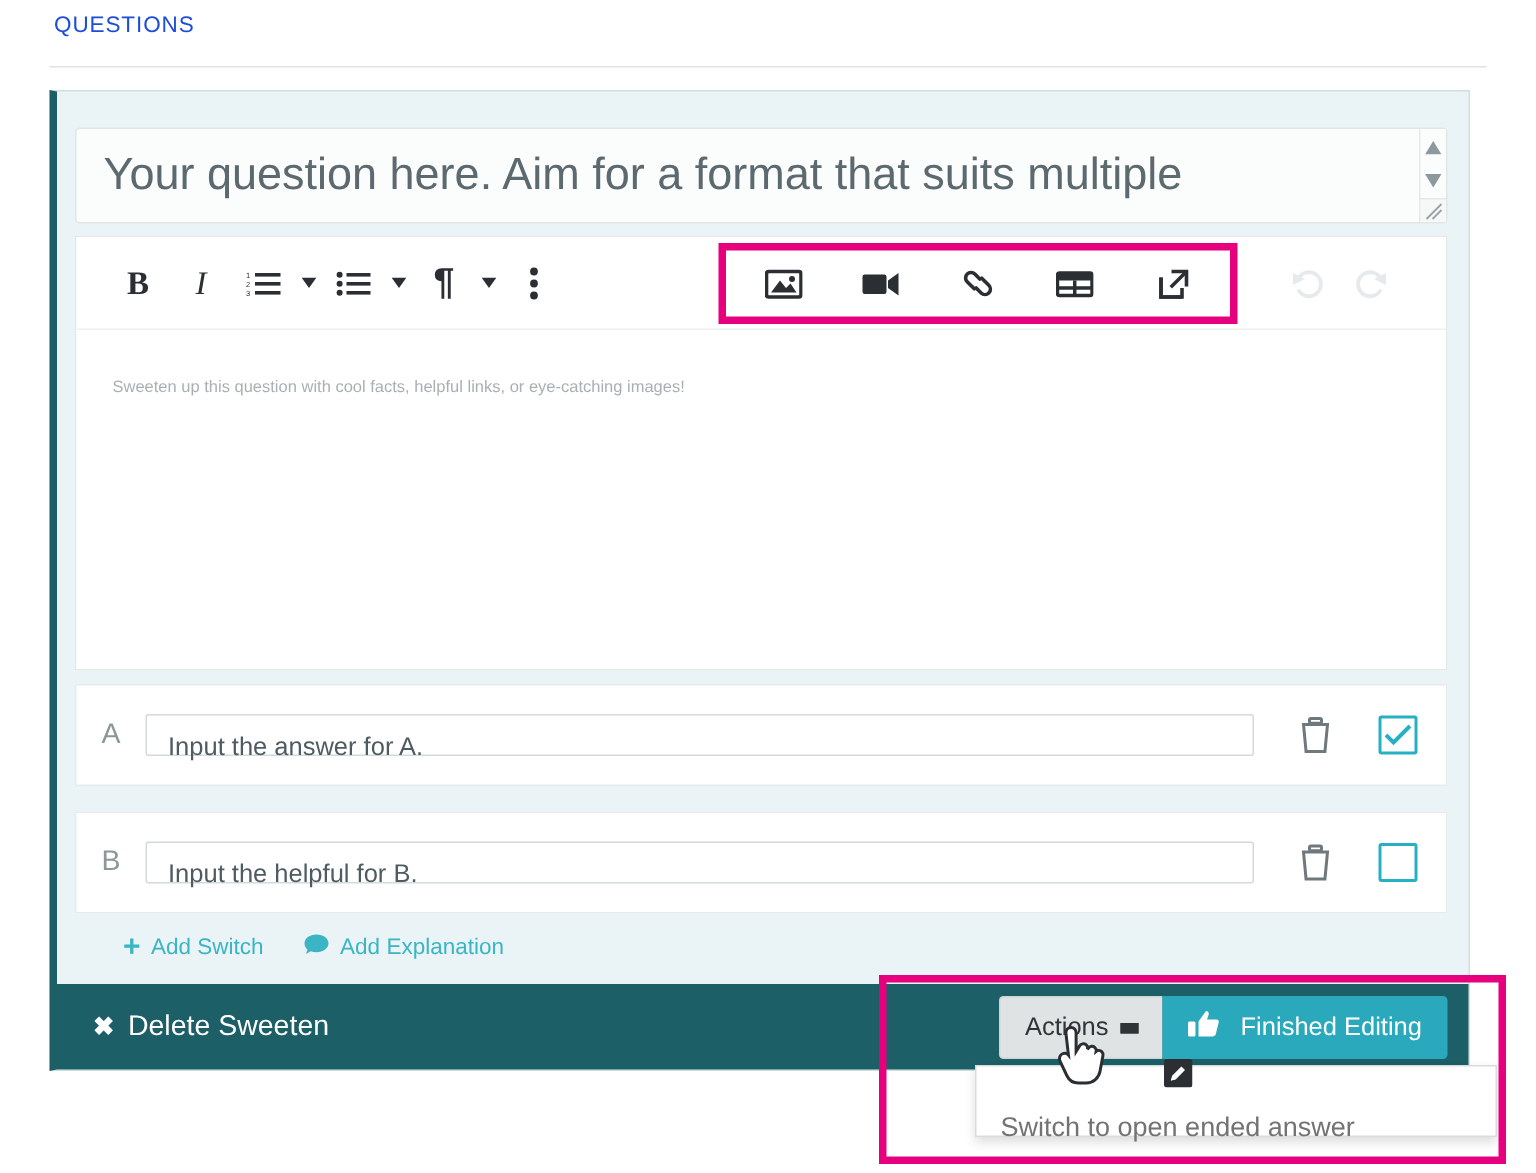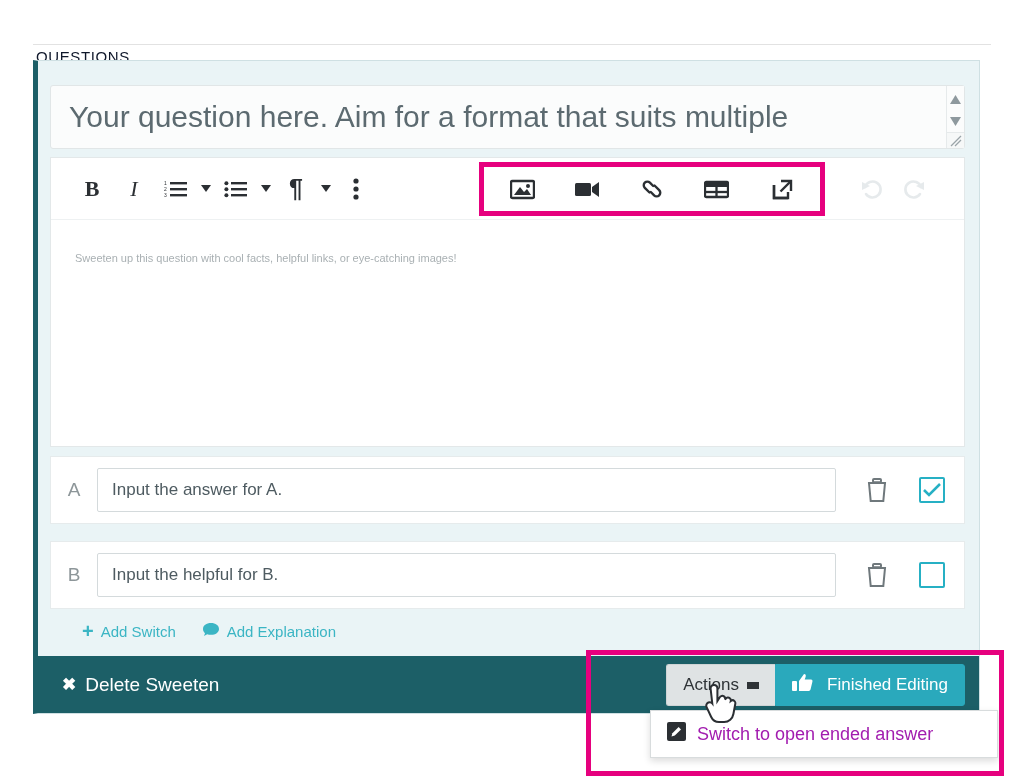--- a/index.html
+++ b/index.html
@@ -14,22 +14,21 @@
     position: relative;
   }
 
   
   #section-header {
     position: absolute;
     left: 36px;
     top: 8px;
     font-size: 15px;
     letter-spacing: 0.6px;
-    color: #0f172a;
-    margin-top: 40px;
+    color: #1d4ed8;
   }
   #header-rule {
     position: absolute;
     left: 33px;
     top: 44px;
     width: 958px;
     height: 1px;
     background: #e2e2e2;
   }
 
@@ -182,21 +181,21 @@
   .answer-letter {
     width: 46px;
     text-align: center;
     font-size: 19px;
     color: #8d9699;
   }
   .answer-input {
     position: relative;
     flex: 1;
     margin-right: 18px;
-    height: 44px;
+    height: 28px;
     background: #fff;
     border: 1px solid #d4dadc;
     border-radius: 2px;
     font-size: 17px;
     color: #4e5b61;
     padding: 11px 14px;
     font-family: "Liberation Sans", sans-serif;
   }
   .row-action {
     width: 46px;
@@ -303,21 +302,22 @@
     display: flex;
     align-items: center;
     z-index: 6;
   }
   #menu-item-switch {
     display: flex;
     align-items: center;
     gap: 11px;
     padding-left: 16px;
     font-size: 18px;
-    color: #a21caf;
+    color: #737373;
+    flex-direction: column;
   }
 
   
   #actions-highlight {
     position: absolute;
     left: 586px;
     top: 650px;
     width: 418px;
     height: 126px;
     border: 5px solid #e6007e;

